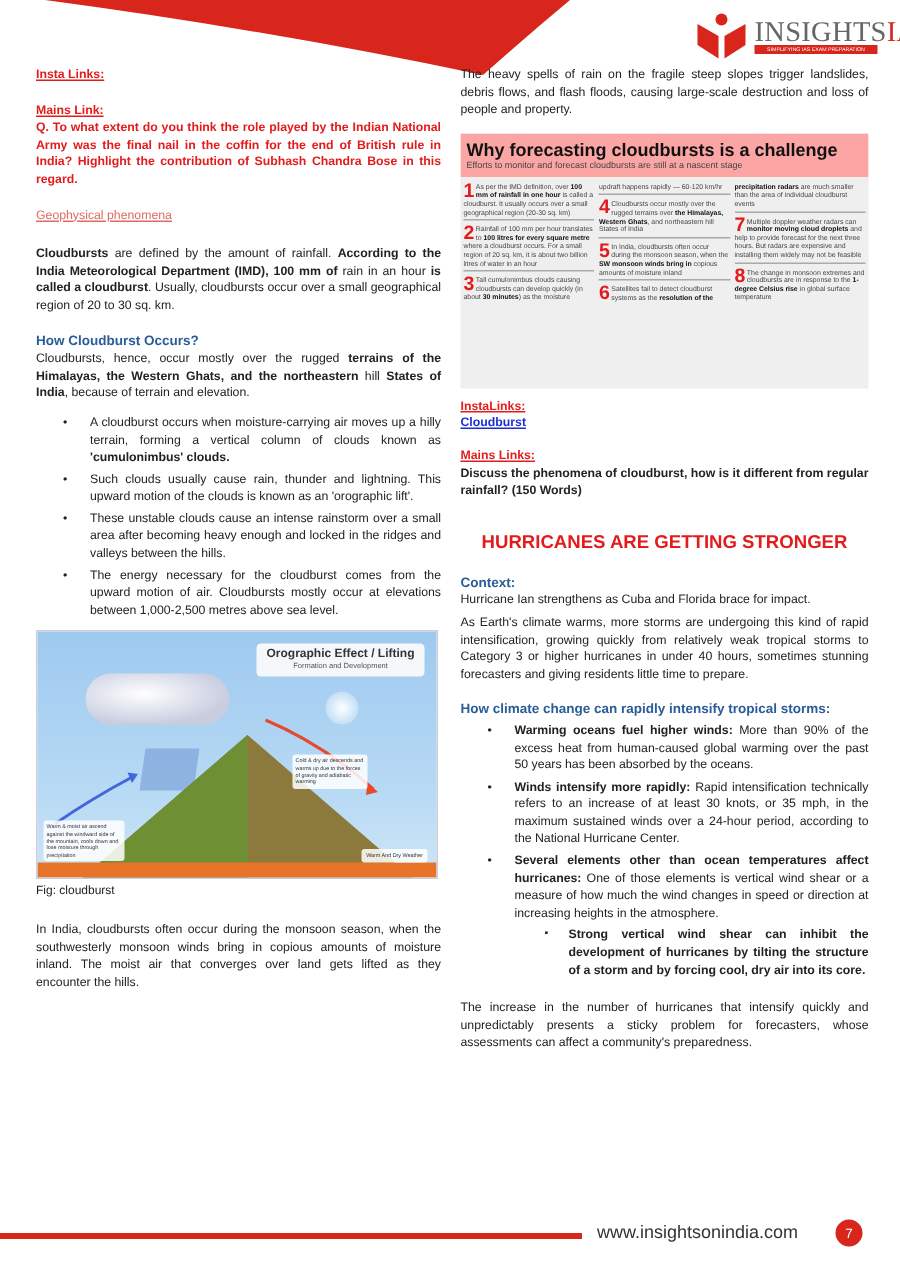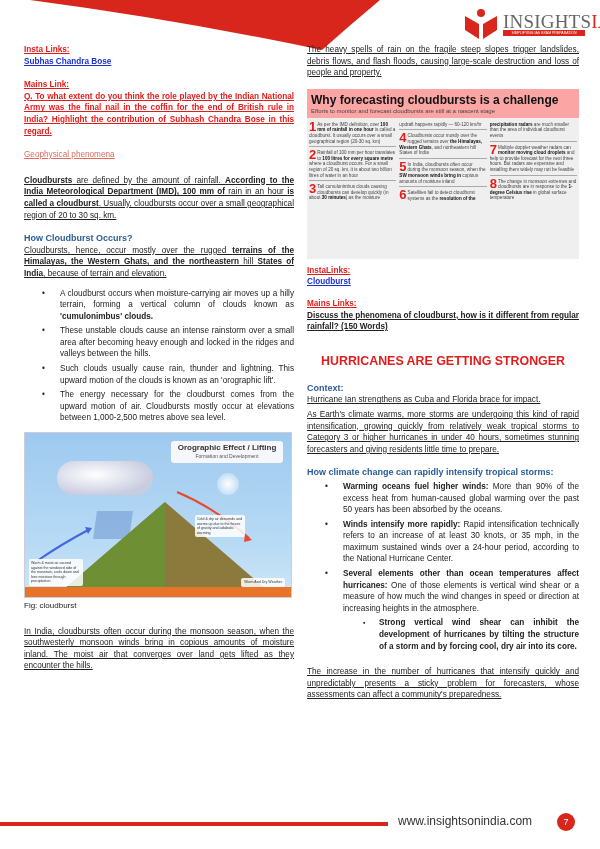--- a/index.html
+++ b/index.html
@@ -6,21 +6,21 @@
   body { width:600px; height:849px; background:#fff; position:relative; overflow:hidden;
          font-family:"Liberation Sans", sans-serif; color:#222; }
   .banner { position:absolute; left:0; top:0; width:600px; height:60px; }
   .logo { position:absolute; left:463px; top:8px; width:130px; height:34px; }
   .logo-text { position:absolute; left:40px; top:3px; font-family:"Liberation Serif", serif; font-size:19px; color:#666; letter-spacing:0.2px; }
   .logo-text span { color:#d9261c; }
   .logo-tag { position:absolute; left:40px; top:22px; width:82px; height:6px; background:#d9261c; color:#fff; font-size:3.5px; line-height:6px; text-align:center; overflow:hidden; white-space:nowrap; }
   .col { position:absolute; font-size:8.2px; line-height:11.6px; }
   .left { left:24px; top:44px; width:270px; }
   .right { left:307px; top:44px; width:272px; }
-  p { margin:0; text-align:justify;text-decoration:underline; }
+  p { margin:0; text-align:justify; }
   .red { color:#e31b1b; }
   .lbl { color:#e31b1b; font-weight:bold; text-decoration:underline; }
   .link { color:#1a2fd6; text-decoration:underline; font-weight:bold; }
   .geo { color:#e06a5e; text-decoration:underline; }
   .title { color:#e31b1b; font-weight:bold; font-size:12.4px; line-height:16px; text-align:center; margin:0; }
   .blueh { color:#2a5d98; font-weight:bold; font-size:9px; }
   ul { margin:0; padding:0; list-style:none; }
   li { position:relative; text-align:justify; }
   li::before { content:"•"; position:absolute; left:-18px; top:0; }
   .sq li::before { content:"▪"; font-size:7px; left:-16px; }
@@ -65,39 +65,38 @@
     <circle cx="18" cy="5" r="4" fill="#d9261c"></circle>
     <path d="M2 8 L16 16 L16 31 L2 22 Z" fill="#d9261c"></path>
     <path d="M34 8 L20 16 L20 31 L34 22 Z" fill="#d9261c"></path>
   </svg>
   <div class="logo-text"><span style="color:#666">INSIGHTS</span><span>IAS</span></div>
   <div class="logo-tag">SIMPLIFYING IAS EXAM PREPARATION</div>
 </div>
 
 <div class="col left">
   <div class="lbl" style="margin-top:0">Insta Links:</div>
-  <div><a class="link">Subhas Chandra Bose</a></div>
   <div class="lbl" style="margin-top:12px">Mains Link:</div>
   <p class="red" style="font-weight:bold">Q. To what extent do you think the role played by the Indian National Army was the final nail in the coffin for the end of British rule in India? Highlight the contribution of Subhash Chandra Bose in this regard.</p>
   <div style="margin-top:12px"><a class="geo">Geophysical phenomena</a></div>
 
 
   <p style="margin-top:14px">
     <b>Cloudbursts</b><span> are defined by the amount of rainfall. </span><b>According to the India Meteorological Department (IMD), 100 mm of</b><span> rain in an hour </span><b>is called a cloudburst</b><span>. Usually, cloudbursts occur over a small geographical region of 20 to 30 sq. km.</span>
   </p>
 
   <div class="blueh" style="margin-top:12px">How Cloudburst Occurs?</div>
   <p>
     <span>Cloudbursts, hence, occur mostly over the rugged </span><b>terrains of the Himalayas, the Western Ghats, and the northeastern</b><span> hill </span><b>States of India</b><span>, because of terrain and elevation.</span>
   </p>
 
   <ul style="margin:8px 0 0 36px">
     <li style="margin-bottom:3px"><span>A cloudburst occurs when moisture-carrying air moves up a hilly terrain, forming a vertical column of clouds known as </span><b>'cumulonimbus' clouds.</b></li>
+    <li style="margin-bottom:3px"><span>Such clouds usually cause rain, thunder and lightning. This upward motion of the clouds is known as an 'orographic lift'.</span></li>
     <li style="margin-bottom:3px"><span>These unstable clouds cause an intense rainstorm over a small area after becoming heavy enough and locked in the ridges and valleys between the hills.</span></li>
-    <li style="margin-bottom:3px"><span>Such clouds usually cause rain, thunder and lightning. This upward motion of the clouds is known as an 'orographic lift'.</span></li>
     <li><span>The energy necessary for the cloudburst comes from the upward motion of air. Cloudbursts mostly occur at elevations between 1,000-2,500 metres above sea level.</span></li>
   </ul>
 
   <div class="figure">
     <div class="cloud"></div>
     <div class="sun"></div>
     <div class="rain"></div>
     <div class="mountain"></div>
     <div class="mountain-l"></div>
     <div class="ground"></div>

